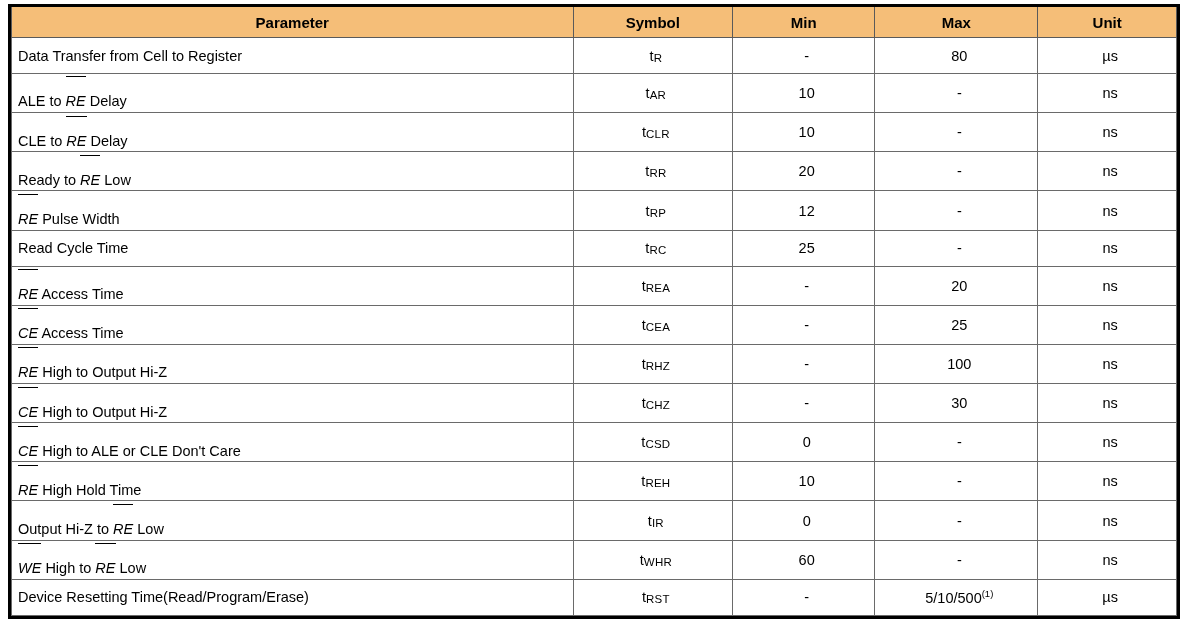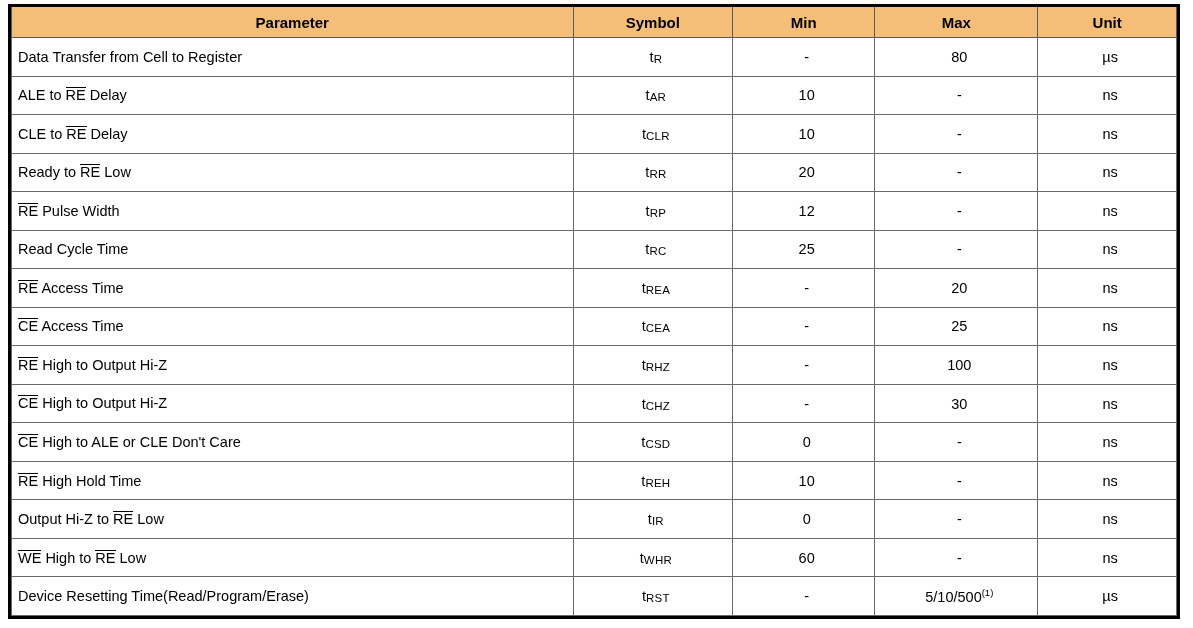--- a/index.html
+++ b/index.html
@@ -40,23 +40,24 @@
     white-space:nowrap;
     overflow:hidden;
   }
   td.param{text-align:left;margin-left:20px;}
   td.symbol,td.min,td.max,td.unit{text-align:center;padding:0 2px;}
   td.symbol{letter-spacing:0.1px;}
   .sub{font-size:11.5px;vertical-align:baseline;position:relative;top:1px;letter-spacing:0.2px;}
   .sup{font-size:9.5px;vertical-align:super;}
   .ovl{
     border-top:1.6px solid #000;
-    padding-top:0px;
+    padding-top:17px;
     display:inline-block;
     line-height:1.05;
+    font-style:italic;
   }
 </style>
 </head>
 <body>
 
 <div id="spec-table-wrap">
   <table class="spec">
     <colgroup>
       <col class="c-param">
         <col class="c-symbol">

